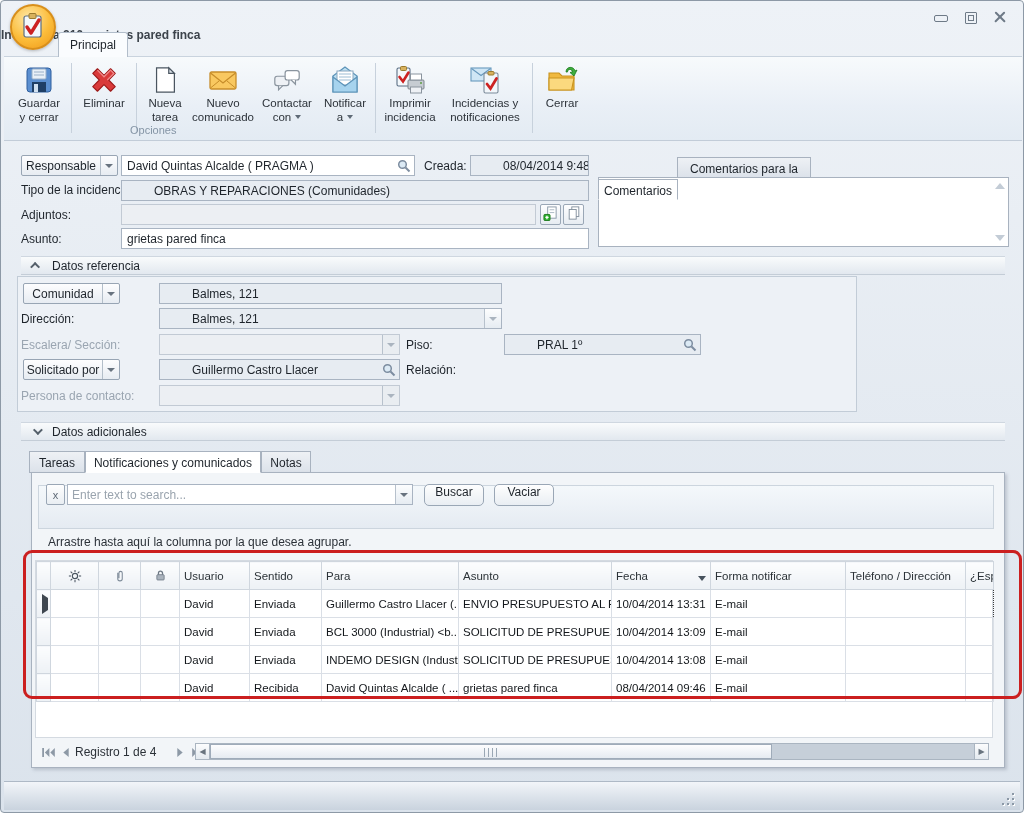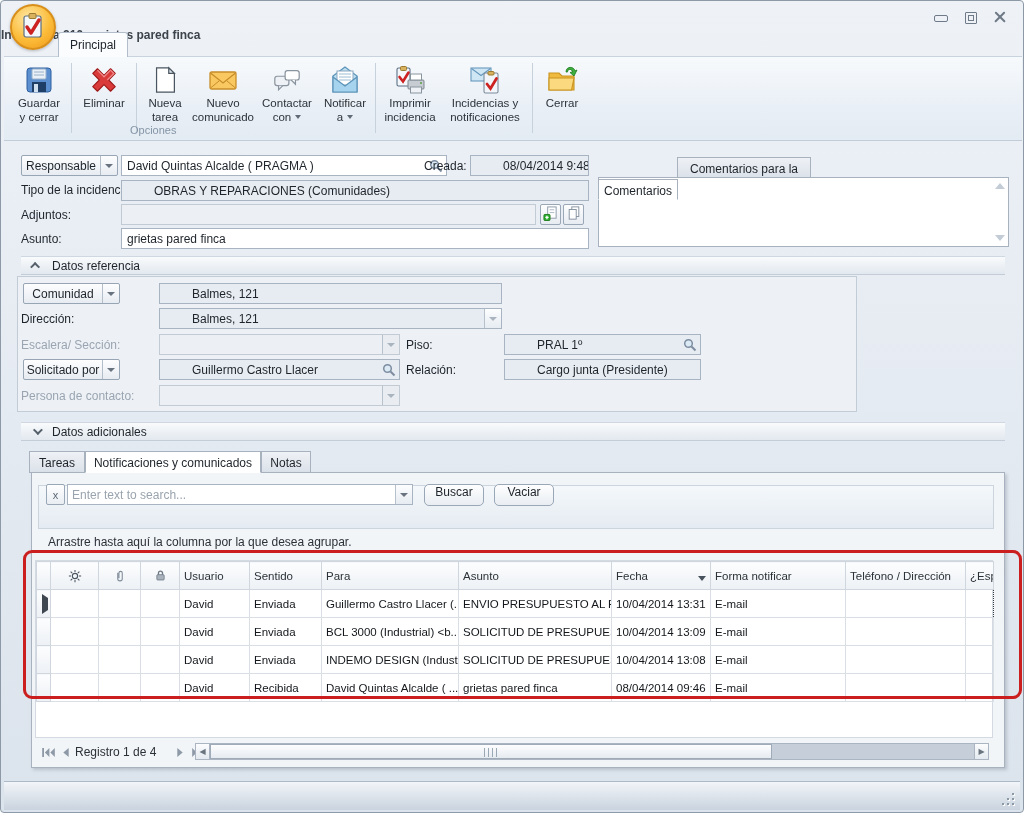--- a/index.html
+++ b/index.html
@@ -309,21 +309,21 @@
     </div>
     <div class="ropc">Opciones</div>
   </div>
 
   <div class="splitbtn" style="left:20px; top:154px; width:97px;">
     <span class="txt">Responsable</span>
     <span class="arr">
         <span class="tri"></span>
       </span>
   </div>
-  <div class="field" style="left:120px; top:154px; width:326px;">
+  <div class="field" style="left:120px; top:154px; width:294px;">
     <span>David Quintas Alcalde ( PRAGMA )</span>
     <span class="mag">
       <svg width="14" height="14" viewBox="0 0 14 14">
           <circle cx="5.5" cy="5.5" r="3.8" fill="#dceaf5" stroke="#7d8da0" stroke-width="1.5"></circle>
           <line x1="8.5" y1="8.5" x2="12.5" y2="12.5" stroke="#7d8da0" stroke-width="2"></line>
         </svg>
     </span>
   </div>
   <span class="lbl" style="left:423px; top:158px;">Creada:</span>
   <div class="field ro" style="left:469px; top:154px; width:119px;">
@@ -426,23 +426,20 @@
     <div class="field ro" style="left:141px; top:82px; width:241px;">
       <span>Guillermo Castro Llacer</span>
       <span class="mag">
         <svg width="14" height="14" viewBox="0 0 14 14">
             <circle cx="5.5" cy="5.5" r="3.8" fill="#dceaf5" stroke="#7d8da0" stroke-width="1.5"></circle>
             <line x1="8.5" y1="8.5" x2="12.5" y2="12.5" stroke="#7d8da0" stroke-width="2"></line>
           </svg>
       </span>
     </div>
     <span class="lbl" style="left:388px; top:86px;">Relación:</span>
-    <div class="field ro" style="left:486px; top:82px; width:197px;">
-      <span>Cargo junta (Presidente)</span>
-    </div>
 
     <span class="lbl dis" style="left:3px; top:112px;">Persona de contacto:</span>
     <div class="field dis" style="left:141px; top:108px; width:241px;">
       <span></span>
       <span class="combo-arrow dis">
           <span class="tri pale"></span>
         </span>
     </div>
   </div>
 

